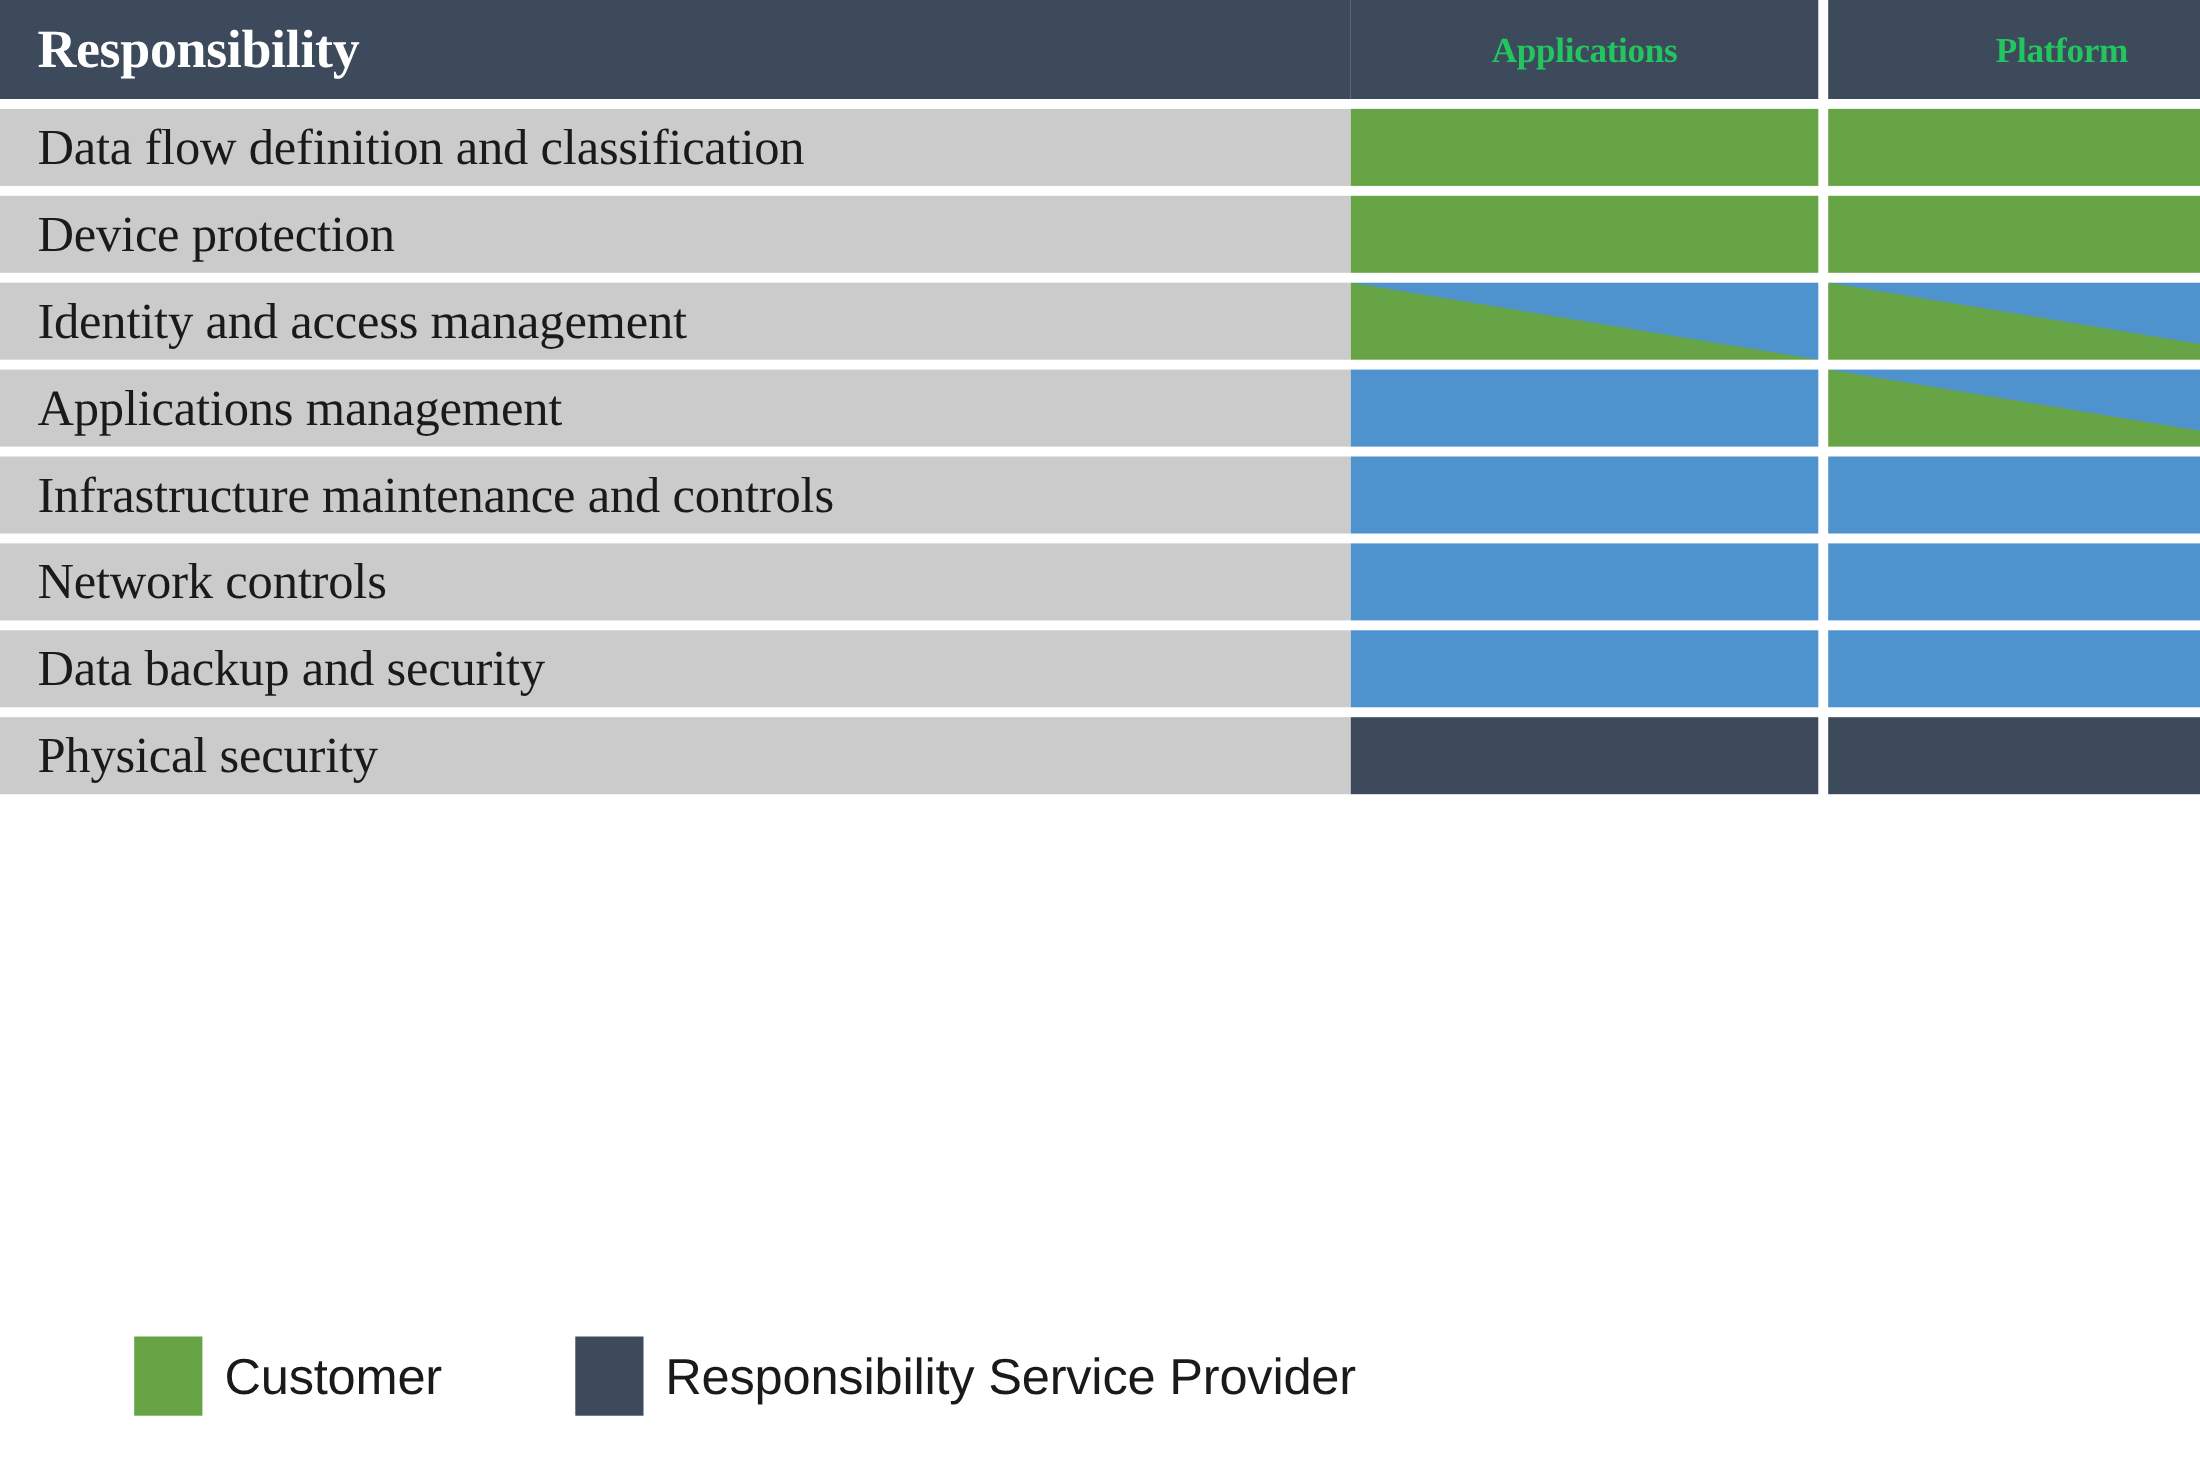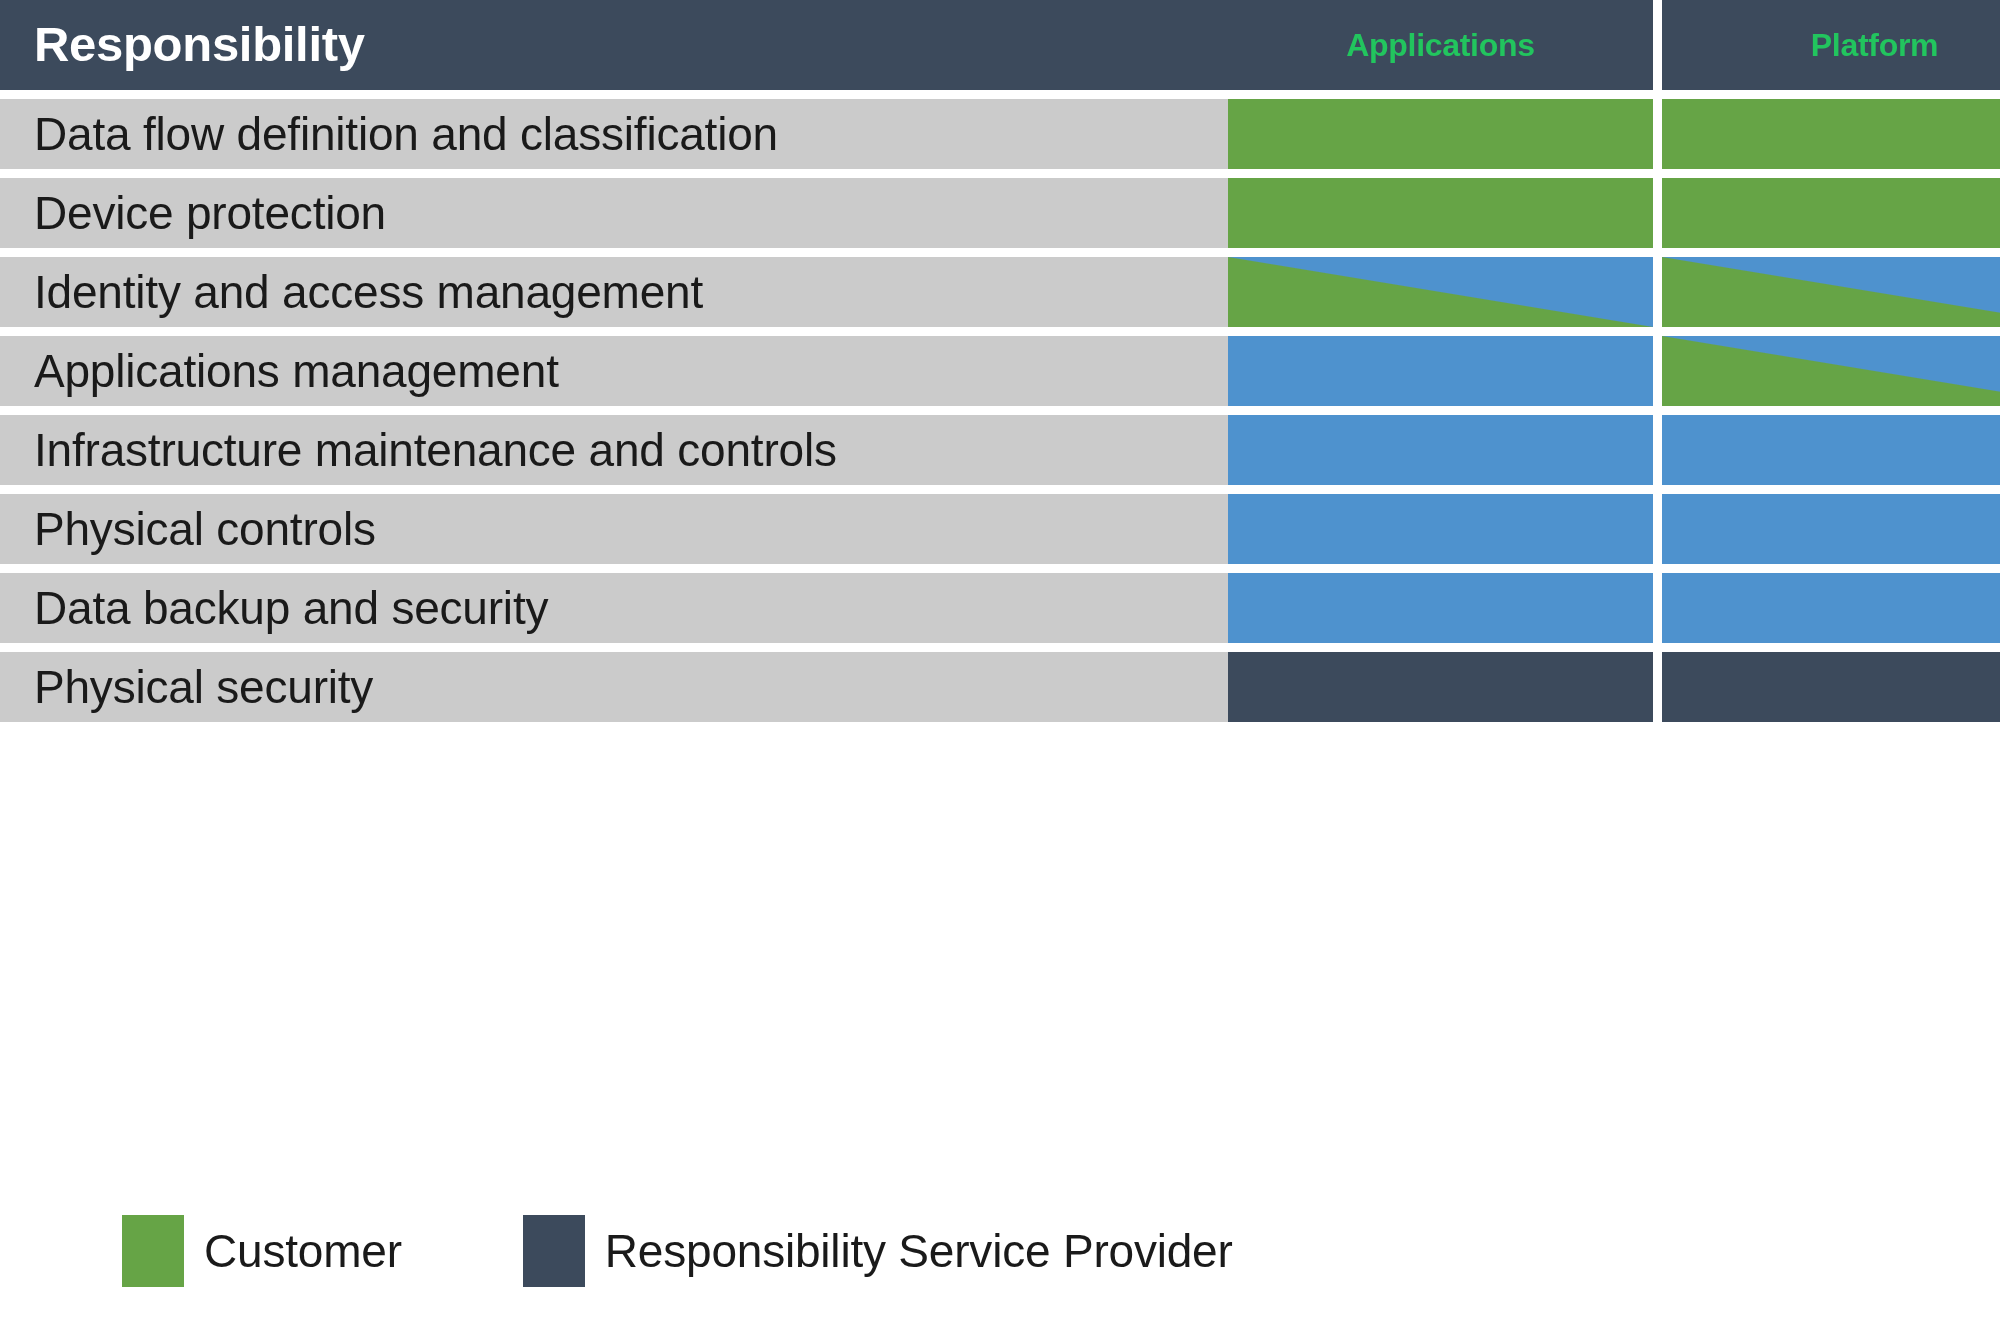--- a/index.html
+++ b/index.html
@@ -27,20 +27,21 @@
     left: 0;
     top: 0;
     width: 2000px;
   }
 
   .row {
     display: flex;
     width: 2000px;
     align-items: stretch;
     margin-bottom: 9px;
+    font-family: Liberation Serif, serif;
   }
 
   .cell-label {
     width: 1228px;
     flex: 0 0 1228px;
     box-sizing: border-box;
     padding-left: 34px;
     display: flex;
     align-items: center;
     background: #cbcbcb;
@@ -189,21 +190,21 @@
     <div class="row row-body">
       <div class="cell-label">
         <span>Infrastructure maintenance and controls</span>
       </div>
       <div class="cell-mark fill-blue"></div>
       <div class="cell-mark fill-blue"></div>
     </div>
 
     <div class="row row-body">
       <div class="cell-label">
-        <span>Physical controls</span>
+        <span>Network controls</span>
       </div>
       <div class="cell-mark fill-blue"></div>
       <div class="cell-mark fill-blue"></div>
     </div>
 
     <div class="row row-body">
       <div class="cell-label">
         <span>Data backup and security</span>
       </div>
       <div class="cell-mark fill-blue"></div>

